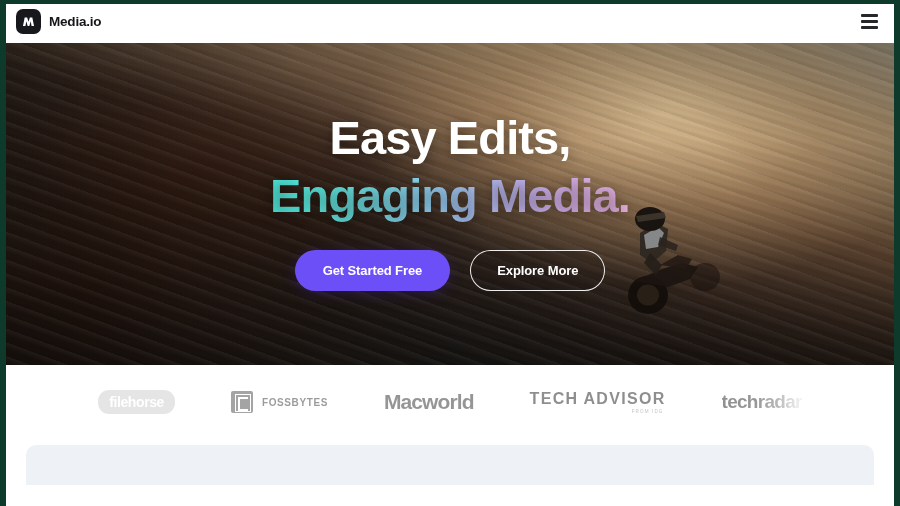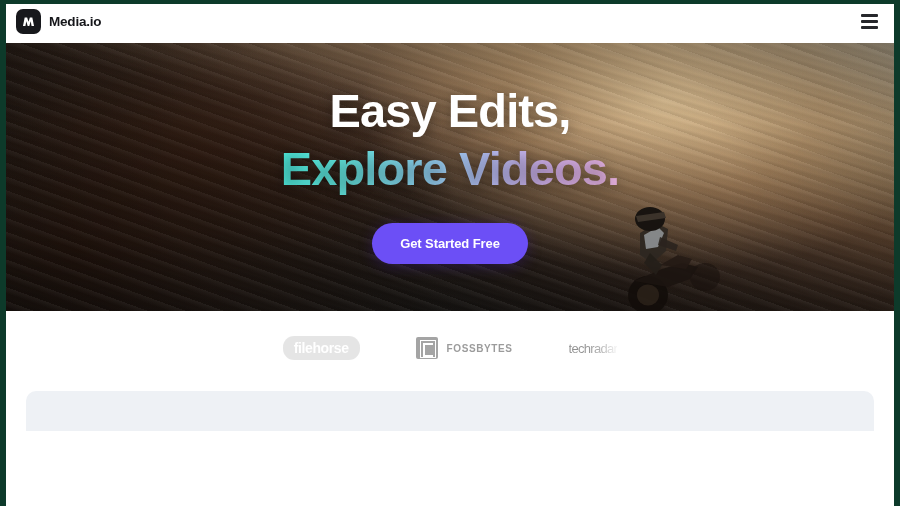--- a/index.html
+++ b/index.html
@@ -69,21 +69,21 @@
   .hamburger span {
     display: block;
     width: 17px; height: 2.4px;
     background: #26272b;
     border-radius: 1px;
   }
 
   
   .hero {
     position: relative;
-    height: 268px;
+    height: 322px;
     overflow: hidden;
     background: #2a1d16;
   }
   .hero-photo {
     position: absolute;
     inset: 0;
     
     background:
       
       radial-gradient(ellipse 420px 240px at 74% 22%, rgba(255,222,170,0.85) 0%, rgba(231,186,131,0.45) 38%, rgba(150,104,66,0.0) 72%),
@@ -276,22 +276,22 @@
   }
   .ta-sub {
     font-size: 4.6px;
     color: #9a9a9a;
     letter-spacing: 1.1px;
     align-self: flex-end;
     margin-right: 2px;
   }
   
   .lg-techradar {
-    font-size: 13px;
-    font-weight: normal;
+    font-size: 19px;
+    font-weight: bold;
     letter-spacing: -0.7px;
     background: linear-gradient(90deg, #4d4d4d 0%, #555555 40%, #8f8f8f 70%, #d8d8d8 92%, #ededed 100%);
     -webkit-background-clip: text;
     background-clip: text;
     -webkit-text-fill-color: transparent;
     color: transparent;
   }
 
   
   .next-section {
@@ -345,40 +345,48 @@
 
         <path d="M44 50 L56 62 L50 72 L38 60 Z" fill="#241e19" opacity="0.92"></path>
 
         <ellipse cx="44" cy="16" rx="15" ry="12" fill="#16120f"></ellipse>
         <path d="M30 13 L58 9 L60 15 L32 19 Z" fill="#3a322a"></path>
       </svg>
 
       <div class="hero-content">
         <h1 class="headline">
           <span class="l1">Easy Edits,</span>
-          <span class="l2">Explore Videos.</span>
+          <span class="l2">Engaging Media.</span>
         </h1>
         <div class="cta-row">
           <button class="btn btn-primary">Get Started Free</button>
+          <button class="btn btn-ghost">Explore More</button>
         </div>
       </div>
     </section>
 
     <section class="logos">
 
       <div class="logo-item">
         <span class="lg-filehorse">filehorse</span>
       </div>
 
       <div class="logo-item lg-fossbytes">
         <span class="fb-mark"></span>
         <span class="fb-text">FOSSBYTES</span>
       </div>
 
-
+      <div class="logo-item">
+        <span class="lg-macworld">Macworld</span>
+      </div>
+
+      <div class="logo-item lg-techadvisor">
+        <span class="ta-main">TECH ADVISOR</span>
+        <span class="ta-sub">FROM IDG</span>
+      </div>
 
       <div class="logo-item">
         <span class="lg-techradar">techradar</span>
       </div>
 
     </section>
 
     <div class="next-section"></div>
 
   </div>

